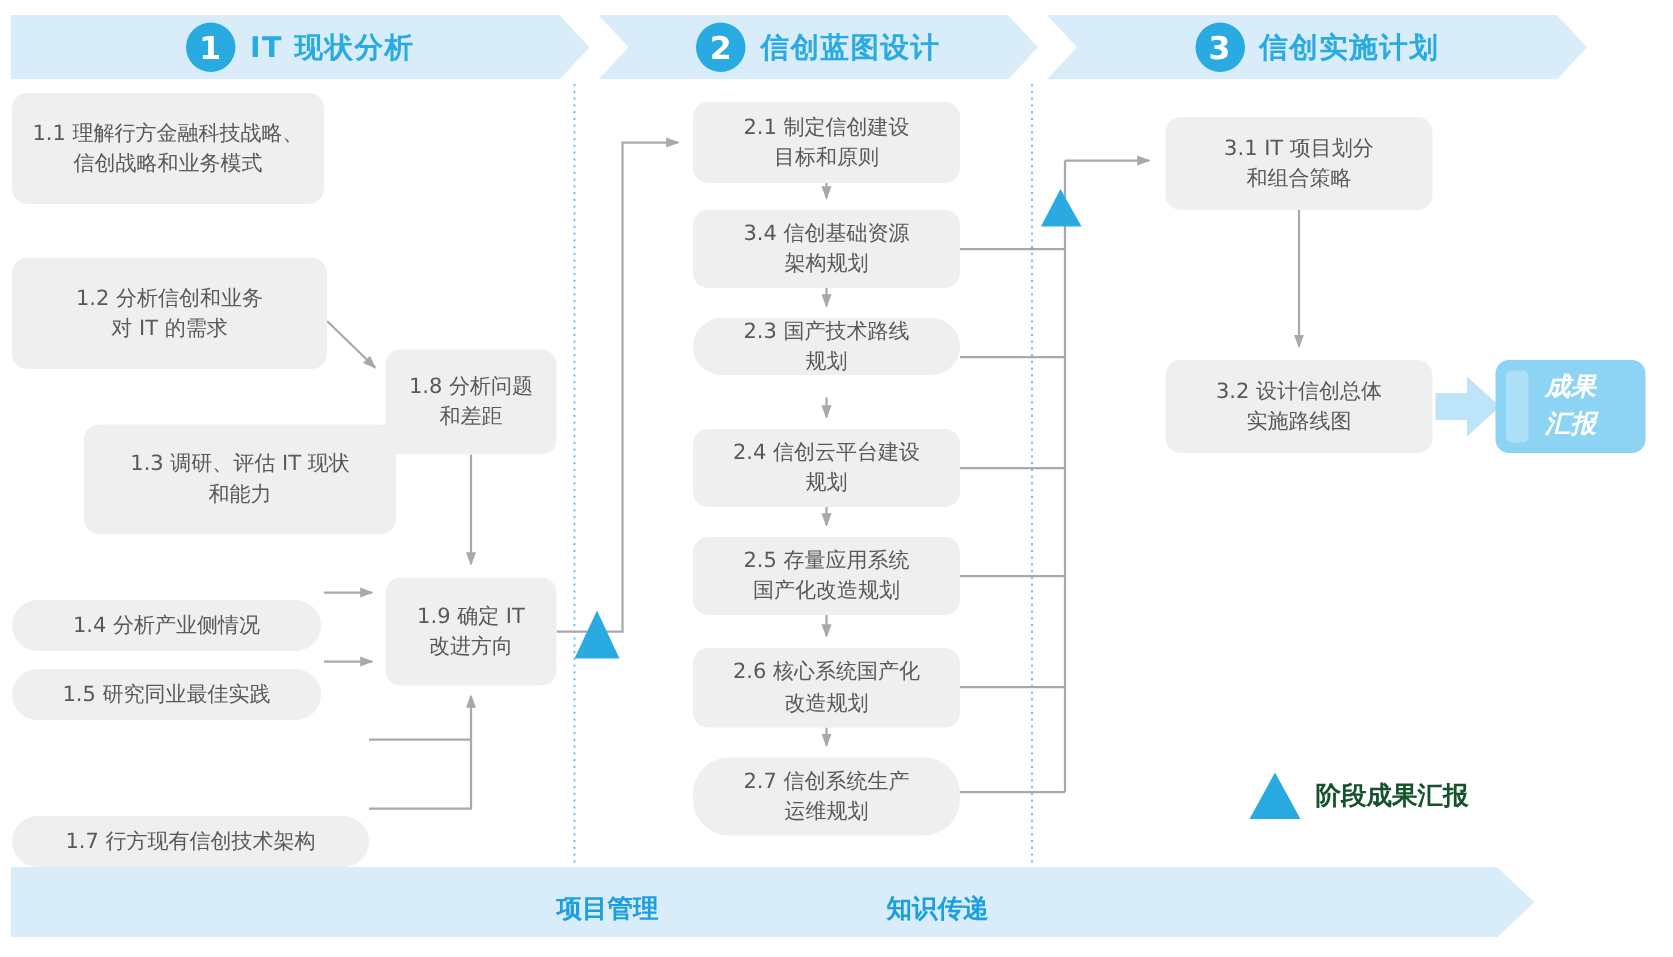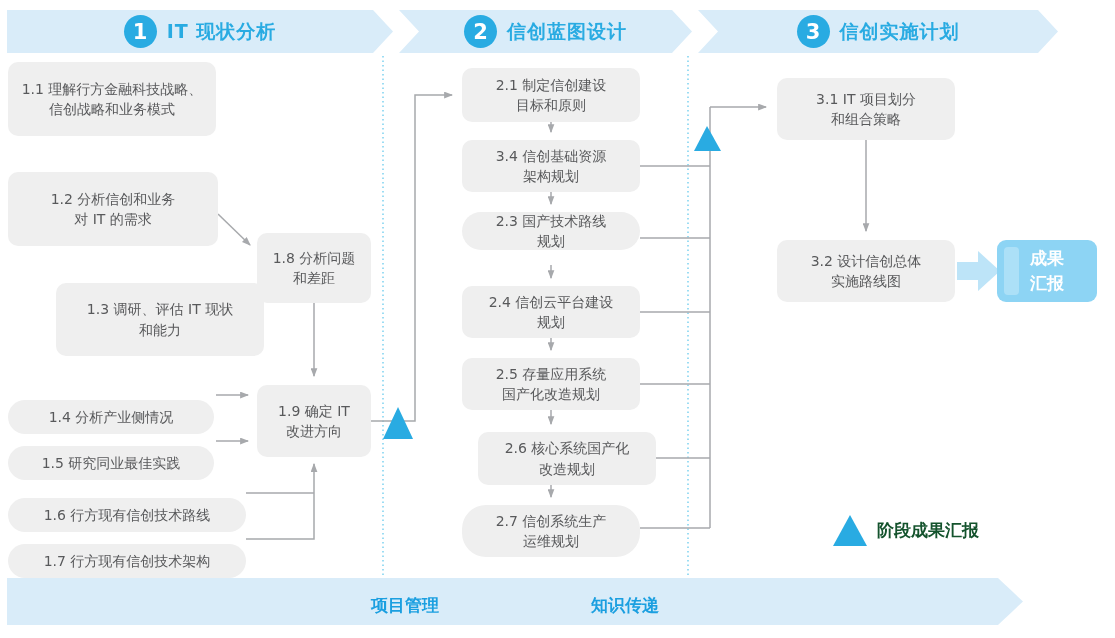--- a/index.html
+++ b/index.html
@@ -98,47 +98,46 @@
   </div>
 
   <div class="gbox" style="left:8px;top:62px;width:208px;height:74px;">1.1 理解行方金融科技战略、
 信创战略和业务模式</div>
   <div class="gbox" style="left:8px;top:172px;width:210px;height:74px;">1.2 分析信创和业务
 对 IT 的需求</div>
   <div class="gbox" style="left:8px;top:283px;width:208px;height:73px;margin-left:48px;">1.3 调研、评估 IT 现状
 和能力</div>
   <div class="gbox pill" style="left:8px;top:378px;width:206px;height:34px;">1.4 分析产业侧情况</div>
   <div class="gbox pill" style="left:8px;top:424px;width:206px;height:34px;">1.5 研究同业最佳实践</div>
-  <div class="gbox pill" style="left:8px;top:476px;width:238px;height:34px;">1.6 行方现有信创技术路线</div>
   <div class="gbox pill" style="left:8px;top:522px;width:238px;height:34px;">1.7 行方现有信创技术架构</div>
   <div class="gbox" style="left:257px;top:233px;width:114px;height:70px;">1.8 分析问题
 和差距</div>
   <div class="gbox" style="left:257px;top:385px;width:114px;height:72px;">1.9 确定 IT
 改进方向</div>
 
   <div class="gbox" style="left:462px;top:68px;width:178px;height:54px;">2.1 制定信创建设
 目标和原则</div>
   <div class="gbox" style="left:462px;top:140px;width:178px;height:52px;">3.4 信创基础资源
 架构规划</div>
   <div class="gbox" style="left:462px;top:212px;width:178px;height:38px;border-radius:26px;">2.3 国产技术路线
 规划</div>
   <div class="gbox" style="left:462px;top:286px;width:178px;height:52px;">2.4 信创云平台建设
 规划</div>
   <div class="gbox" style="left:462px;top:358px;width:178px;height:52px;">2.5 存量应用系统
 国产化改造规划</div>
-  <div class="gbox" style="left:462px;top:432px;width:178px;height:53px;margin-left:16px;">2.6 核心系统国产化
+  <div class="gbox" style="left:462px;top:432px;width:178px;height:53px;">2.6 核心系统国产化
 改造规划</div>
   <div class="gbox" style="left:462px;top:505px;width:178px;height:52px;border-radius:24px;">2.7 信创系统生产
 运维规划</div>
 
   <div class="gbox" style="left:777px;top:78px;width:178px;height:62px;">3.1 IT 项目划分
 和组合策略</div>
   <div class="gbox" style="left:777px;top:240px;width:178px;height:62px;">3.2 设计信创总体
 实施路线图</div>
-  <div class="deliverable" style="left:997px;top:240px;width:100px;height:62px;">成果
+  <div class="deliverable" style="left:997px;top:240px;width:100px;height:62px;font-style:italic;">成果
 汇报</div>
 
   <div class="legend-label" style="left:877px;top:519px;">阶段成果汇报</div>
 
   <div class="footer-band">
     <span class="footer-item" style="left:333px;">项目管理</span>
     <span class="footer-item" style="left:553px;">知识传递</span>
   </div>
 
 </div>

